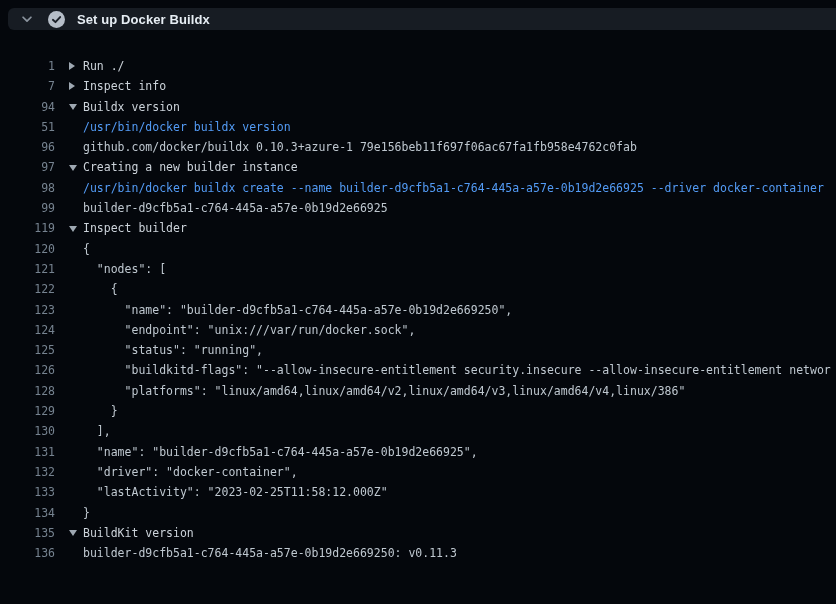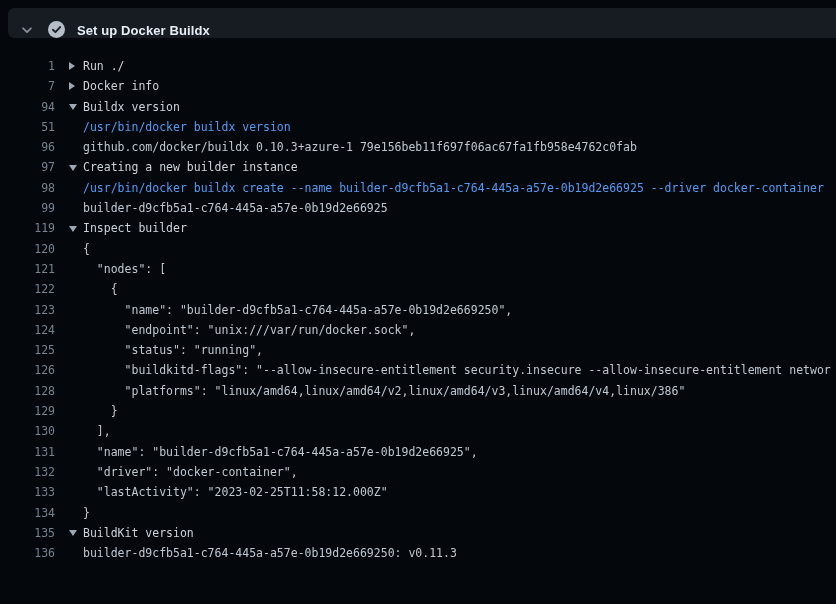--- a/index.html
+++ b/index.html
@@ -11,25 +11,25 @@
     background: #04070c;
     font-family: "Liberation Sans", sans-serif;
   }
 
   
   .step-header {
     position: absolute;
     left: 8px;
     top: 8px;
     right: 0;
-    height: 30px;
+    height: 22px;
     background: #171c23;
     border-radius: 6px 0 0 6px;
     display: flex;
-    align-items: flex-end;
+    align-items: center;
     cursor: pointer;
   }
   .step-header .chev {
     width: 16px;
     height: 16px;
     margin-left: 11px;
     display: flex;
     align-items: center;
     justify-content: center;
   }
@@ -113,21 +113,21 @@
     <svg width="17" height="17" viewBox="0 0 16 16">
       <circle cx="8" cy="8" r="8" fill="#b6bec8"></circle>
       <path d="M4.6 8.3 L7 10.5 L11.4 5.7" stroke="#1b2028" stroke-width="1.8" fill="none" stroke-linecap="round" stroke-linejoin="round"></path>
     </svg>
   </span>
   <span class="step-title">Set up Docker Buildx</span>
 </div>
 
 <div class="log" id="log">
     <div class="row"><span class="num">1</span><span class="marker"><span class="tri-right"></span></span><span class="text group">Run ./</span></div>
-    <div class="row"><span class="num">7</span><span class="marker"><span class="tri-right"></span></span><span class="text group">Docker info</span></div>
+    <div class="row"><span class="num">7</span><span class="marker"><span class="tri-right"></span></span><span class="text group">Inspect info</span></div>
     <div class="row"><span class="num">94</span><span class="marker"><span class="tri-down"></span></span><span class="text group">Buildx version</span></div>
     <div class="row"><span class="num">51</span><span class="marker"></span><span class="text command">/usr/bin/docker buildx version</span></div>
     <div class="row"><span class="num">96</span><span class="marker"></span><span class="text output">github.com/docker/buildx 0.10.3+azure-1 79e156beb11f697f06ac67fa1fb958e4762c0fab</span></div>
     <div class="row"><span class="num">97</span><span class="marker"><span class="tri-down"></span></span><span class="text group">Creating a new builder instance</span></div>
     <div class="row"><span class="num">98</span><span class="marker"></span><span class="text command">/usr/bin/docker buildx create --name builder-d9cfb5a1-c764-445a-a57e-0b19d2e66925 --driver docker-container</span></div>
     <div class="row"><span class="num">99</span><span class="marker"></span><span class="text output">builder-d9cfb5a1-c764-445a-a57e-0b19d2e66925</span></div>
     <div class="row"><span class="num">119</span><span class="marker"><span class="tri-down"></span></span><span class="text group">Inspect builder</span></div>
     <div class="row"><span class="num">120</span><span class="marker"></span><span class="text output">{</span></div>
     <div class="row"><span class="num">121</span><span class="marker"></span><span class="text output">  "nodes": [</span></div>
     <div class="row"><span class="num">122</span><span class="marker"></span><span class="text output">    {</span></div>

